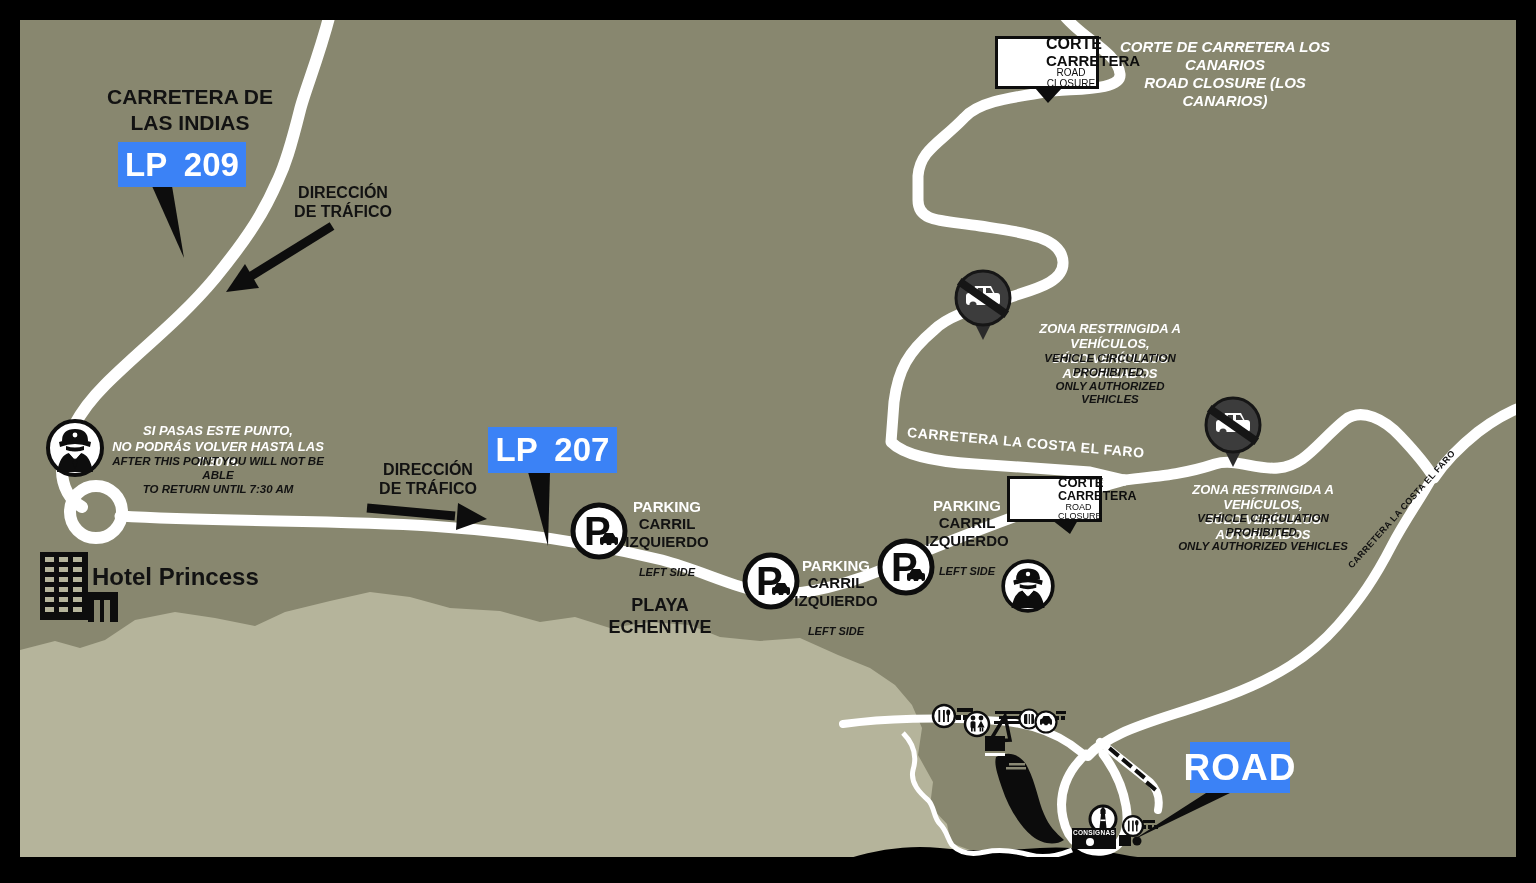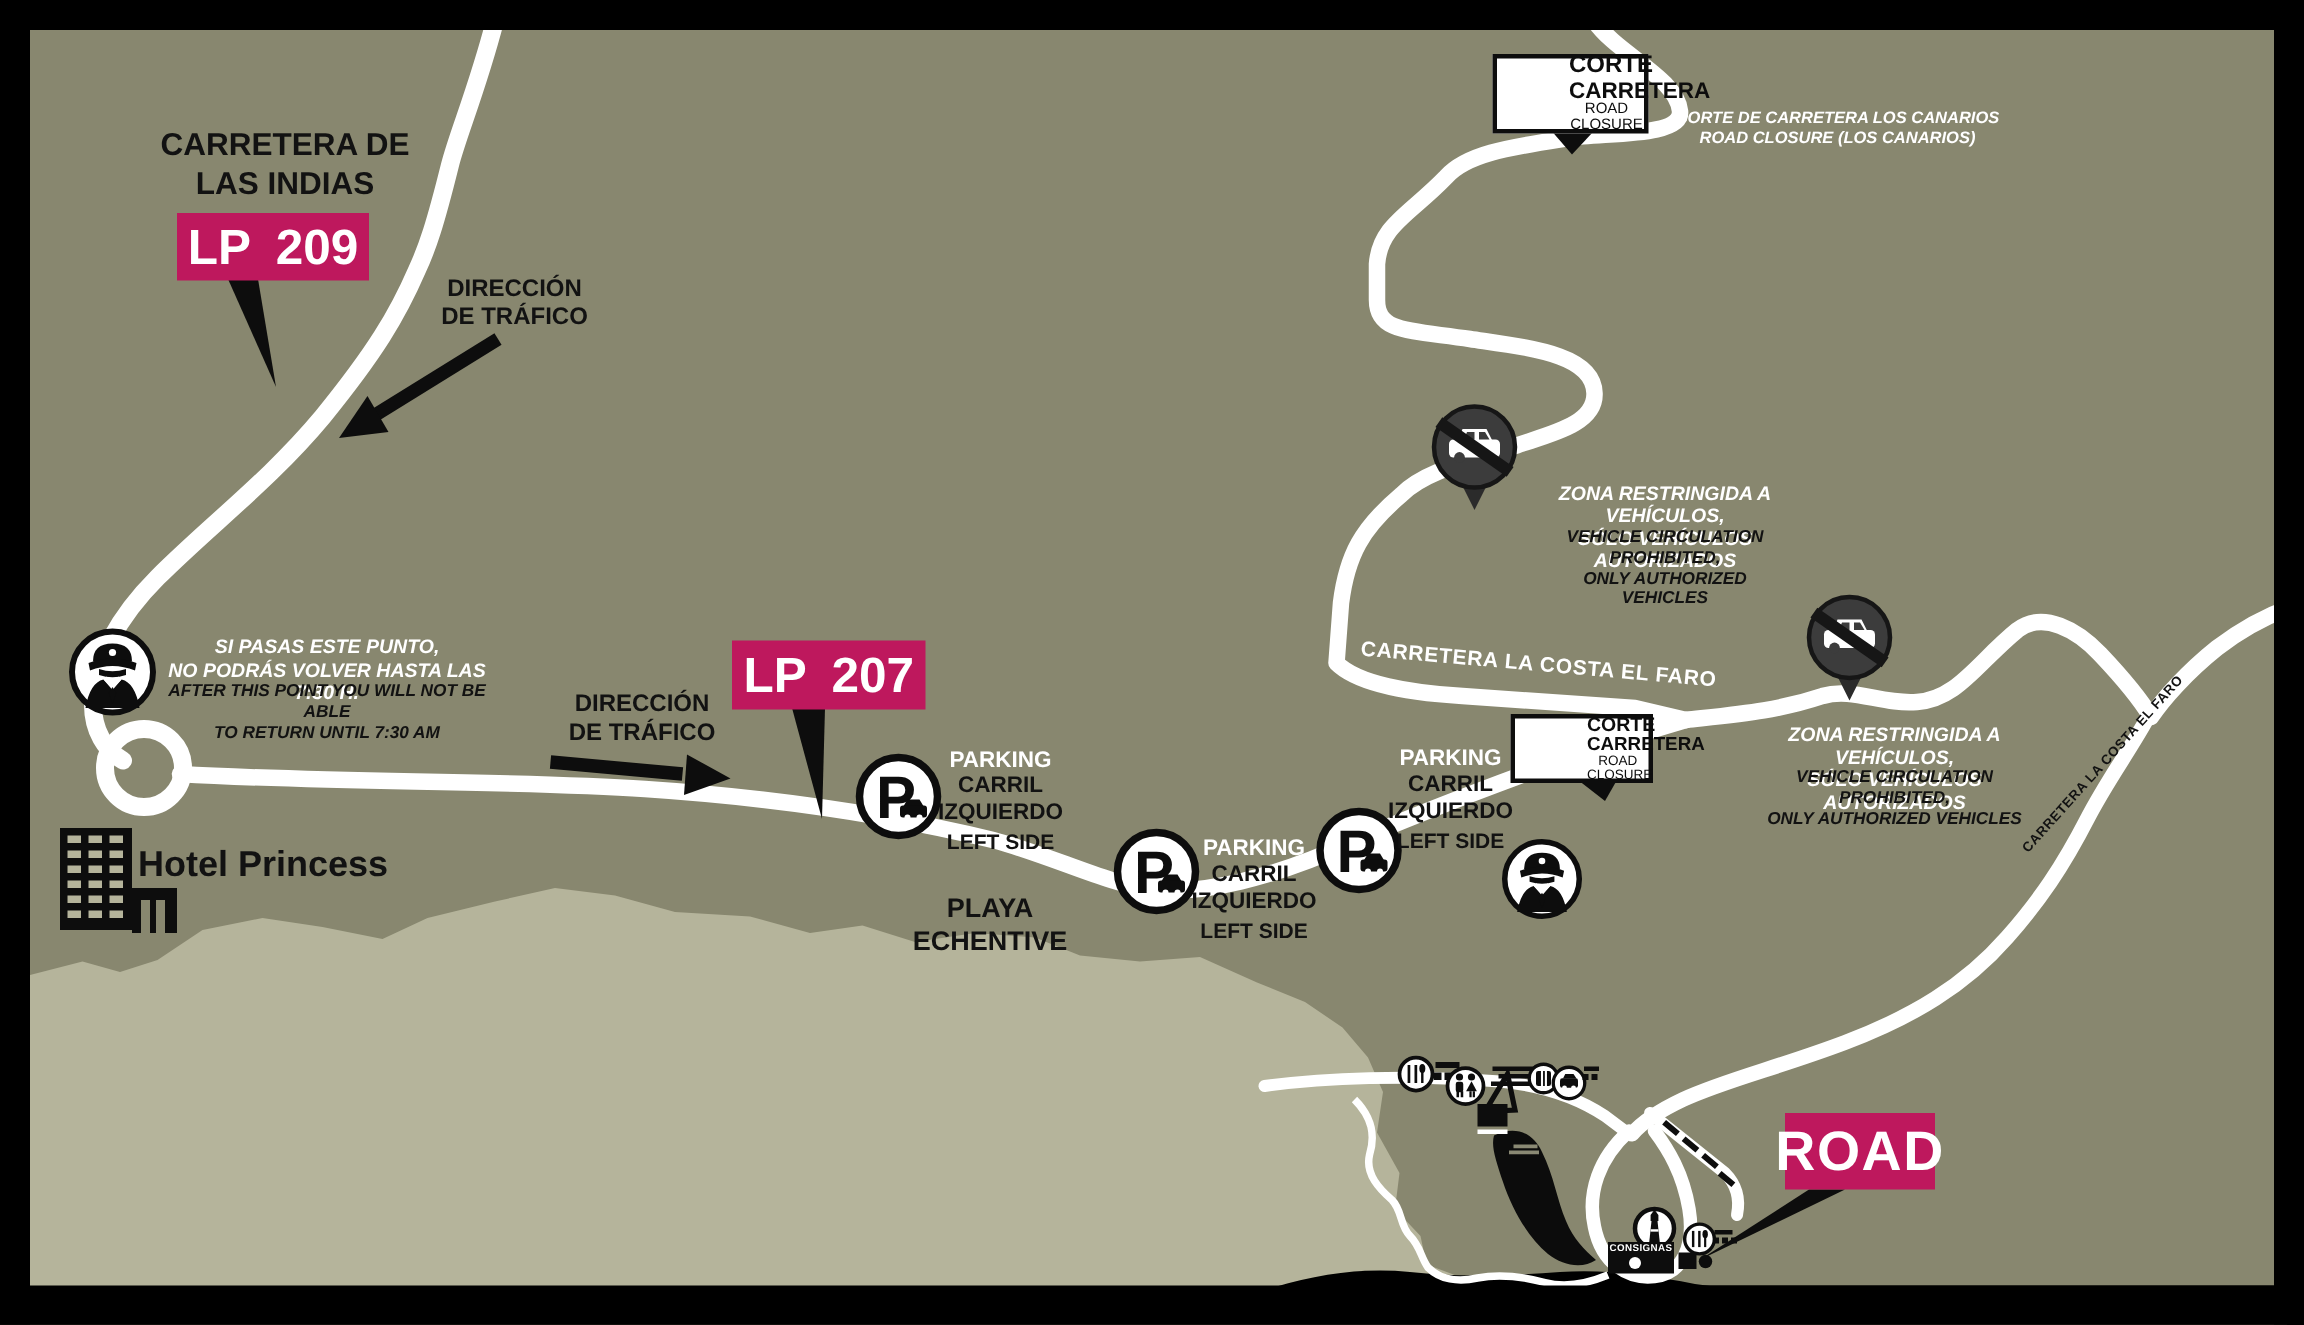--- a/index.html
+++ b/index.html
@@ -4,30 +4,30 @@
 <style>
   html,body{margin:0;padding:0;background:#000;}
   body{width:1536px;height:883px;position:relative;overflow:hidden;
        font-family:"Liberation Sans",sans-serif;}
   #stage{position:absolute;inset:0;}
   svg{position:absolute;left:0;top:0;}
   .lbl{position:absolute;font-weight:bold;color:#121212;text-align:center;
        white-space:pre-line;line-height:1.2;}
   .white{color:#ffffff;}
   .it{font-style:italic;}
-  .badge{position:absolute;background:#be185d;color:#fff;display:flex;
+  .badge{position:absolute;background:#3b82f6;color:#fff;display:flex;
          align-items:center;justify-content:center;font-weight:bold;}
   .sign{position:absolute;background:#fff;border:3px solid #0d0d0d;
         box-sizing:border-box;text-align:center;color:#0d0d0d;font-weight:bold;
         display:flex;flex-direction:column;justify-content:center;line-height:1.05;padding-left:48px;}
   .frame{position:absolute;background:#000;}
   .parklbl{position:absolute;text-align:center;font-weight:bold;line-height:1.15;}
   .parklbl .t{color:#ffffff;font-size:15px;}
   .parklbl .l{color:#121212;font-size:15px;white-space:pre-line;}
-  .parklbl .s{color:#121212;font-size:14px;margin-top:3px;}
+  .parklbl .s{color:#121212;font-size:11px;font-style:italic;margin-top:16px;}
 </style>
 </head>
 <body>
 
 <div id="stage">
 
 <svg width="1536" height="883" viewBox="0 0 1536 883">
   <defs>
 
     <g id="g-nocar">
@@ -266,21 +266,21 @@
 
 <div class="lbl" style="left:286px;top:183px;width:114px;font-size:16px;">DIRECCIÓN
 DE TRÁFICO</div>
 
 <div class="sign" style="left:995px;top:36px;width:104px;height:53px;">
   <div style="font-size:16px;">CORTE</div>
   <div style="font-size:15px;">CARRETERA</div>
   <div style="font-size:10px;font-weight:normal;">ROAD CLOSURE</div>
 </div>
 
-<div class="lbl white it" style="left:1108px;top:38px;width:234px;font-size:11px;margin-top:35px;">CORTE DE CARRETERA LOS CANARIOS
+<div class="lbl white it" style="left:1108px;top:38px;width:234px;font-size:15px;">CORTE DE CARRETERA LOS CANARIOS
 ROAD CLOSURE (LOS CANARIOS)</div>
 
 
 <div class="lbl white it" style="left:1015px;top:322px;width:190px;font-size:13px;line-height:1.15;">ZONA RESTRINGIDA A VEHÍCULOS,
 SÓLO VEHÍCULOS AUTORIZADOS</div>
 <div class="lbl it" style="left:1030px;top:352px;width:160px;font-size:11.5px;">VEHICLE CIRCULATION
 PROHIBITED,
 ONLY AUTHORIZED VEHICLES</div>
 
 <div class="lbl white it" style="left:1168px;top:483px;width:190px;font-size:13px;line-height:1.15;">ZONA RESTRINGIDA A VEHÍCULOS,

